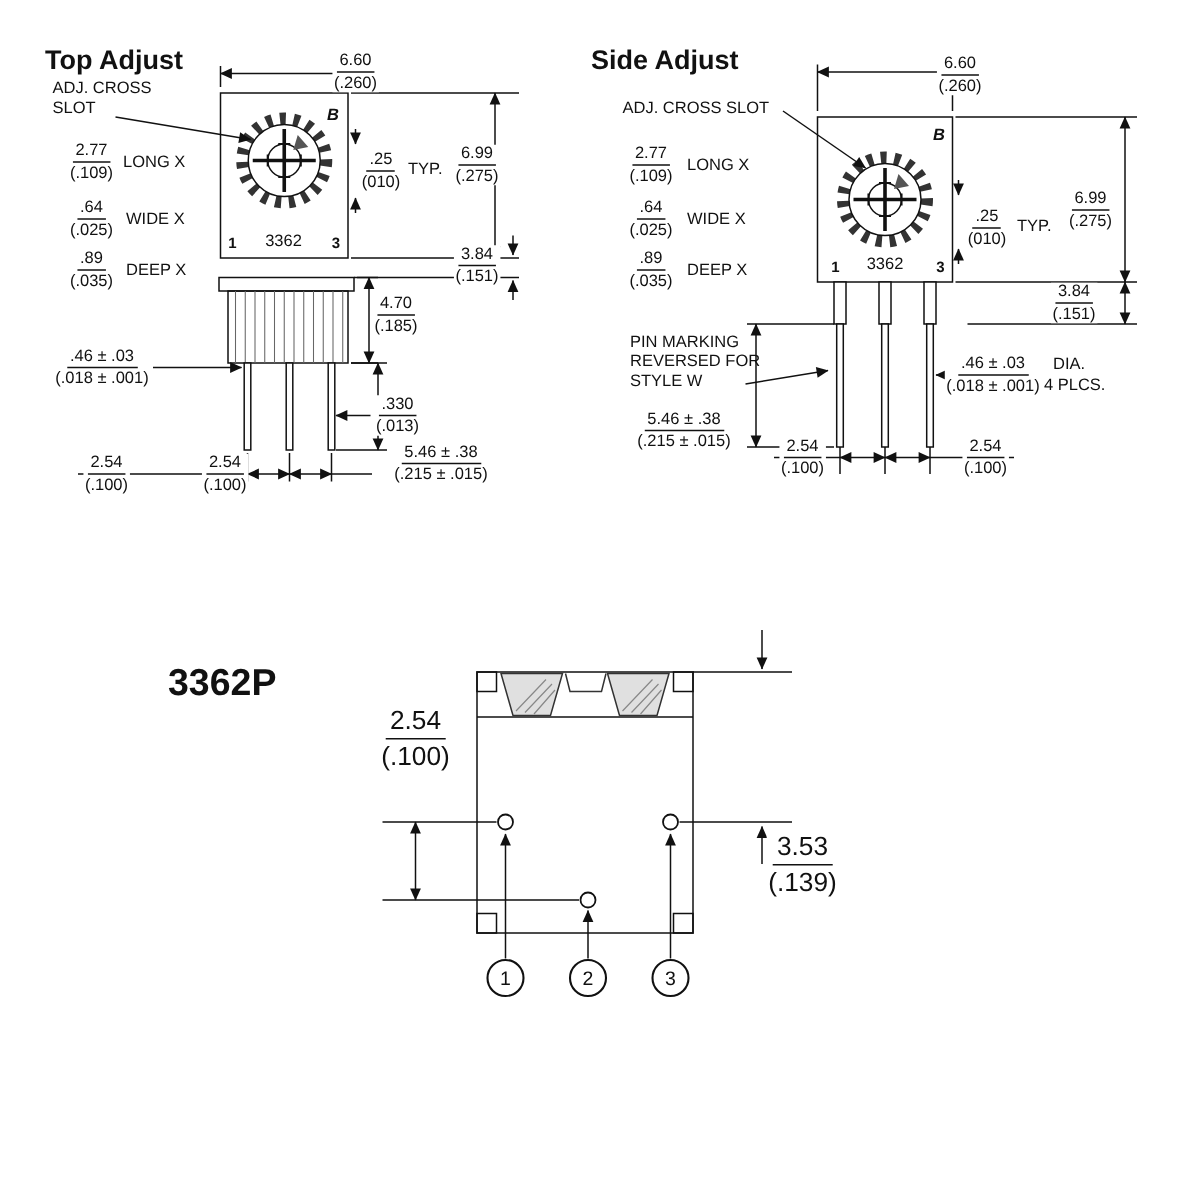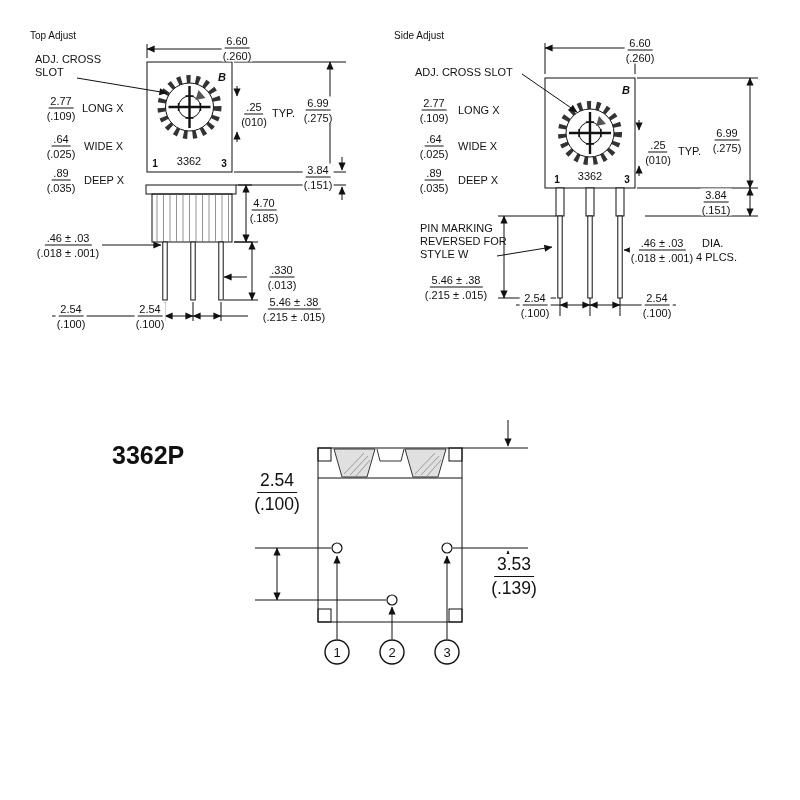--- a/index.html
+++ b/index.html
@@ -1,21 +1,21 @@
 <!DOCTYPE html>
 <html><head>
 <meta charset="utf-8">
 <style>
   * { margin:0; padding:0; box-sizing:border-box; }
   html,body { width:800px; height:800px; background:#fff; overflow:hidden; }
   body { font-family:"Liberation Sans", sans-serif; color:#111; }
   .canvas { position:relative; width:800px; height:800px; background:#fff; }
   svg.linework { position:absolute; left:0; top:0; }
   .txt { position:absolute; font-size:11px; line-height:13px; white-space:pre-line; }
-  .title { position:absolute; font-weight:normal; font-size:10px; }
+  .title { position:absolute; font-weight:bold; font-size:18px; }
   .big-title { position:absolute; font-weight:bold; font-size:25px; }
   .fr { position:absolute; transform:translate(-50%,-50%); text-align:center; font-size:11px;
         line-height:12px; background:#fff; padding:0 1px; white-space:nowrap; }
   .fr .mm { display:inline-block; border-bottom:1px solid #111; padding:0 2px 1px; }
   .fr .in { display:block; padding-top:1px; }
   .fr.big { font-size:17.5px; line-height:20px; }
   .fr.big .mm { padding:0 3px 2px; border-bottom-width:1.4px; }
   .ctr { position:absolute; transform:translate(-50%,-50%); white-space:nowrap; }
   .logo { font-weight:bold; font-style:italic; font-size:11px; }
   .model { font-weight:normal; font-size:11px; }
@@ -203,21 +203,21 @@
   <span class="in">(.151)</span>
 </div>
 <div class="fr" style="left:264px;top:210px">
   <span class="mm">4.70</span>
   <span class="in">(.185)</span>
 </div>
 <div class="fr" style="left:68px;top:245px">
   <span class="mm">.46 ± .03</span>
   <span class="in">(.018 ± .001)</span>
 </div>
-<div class="fr" style="left:282px;top:277px">
+<div class="fr" style="left:265px;top:277px">
   <span class="mm">.330</span>
   <span class="in">(.013)</span>
 </div>
 <div class="fr" style="left:71px;top:316px">
   <span class="mm">2.54</span>
   <span class="in">(.100)</span>
 </div>
 <div class="fr" style="left:150px;top:316px">
   <span class="mm">2.54</span>
   <span class="in">(.100)</span>
@@ -290,21 +290,21 @@
 <div class="ctr model" style="left:590px;top:176px">3362</div>
 <div class="ctr pinmark" style="left:557px;top:179px">1</div>
 <div class="ctr pinmark" style="left:627px;top:179px">3</div>
 <div class="ctr logo" style="left:626px;top:90px">B</div>
 
 <div class="big-title" style="left:112px;top:441px">3362P</div>
 <div class="fr big" style="left:277px;top:492px">
   <span class="mm">2.54</span>
   <span class="in">(.100)</span>
 </div>
-<div class="fr big" style="left:514px;top:576px">
+<div class="fr big" style="left:535px;top:576px">
   <span class="mm">3.53</span>
   <span class="in">(.139)</span>
 </div>
 <div class="ctr pin-num" style="left:337px;top:652px">1</div>
 <div class="ctr pin-num" style="left:392px;top:652px">2</div>
 <div class="ctr pin-num" style="left:447px;top:652px">3</div>
 
 </div>
 
 </body></html>

